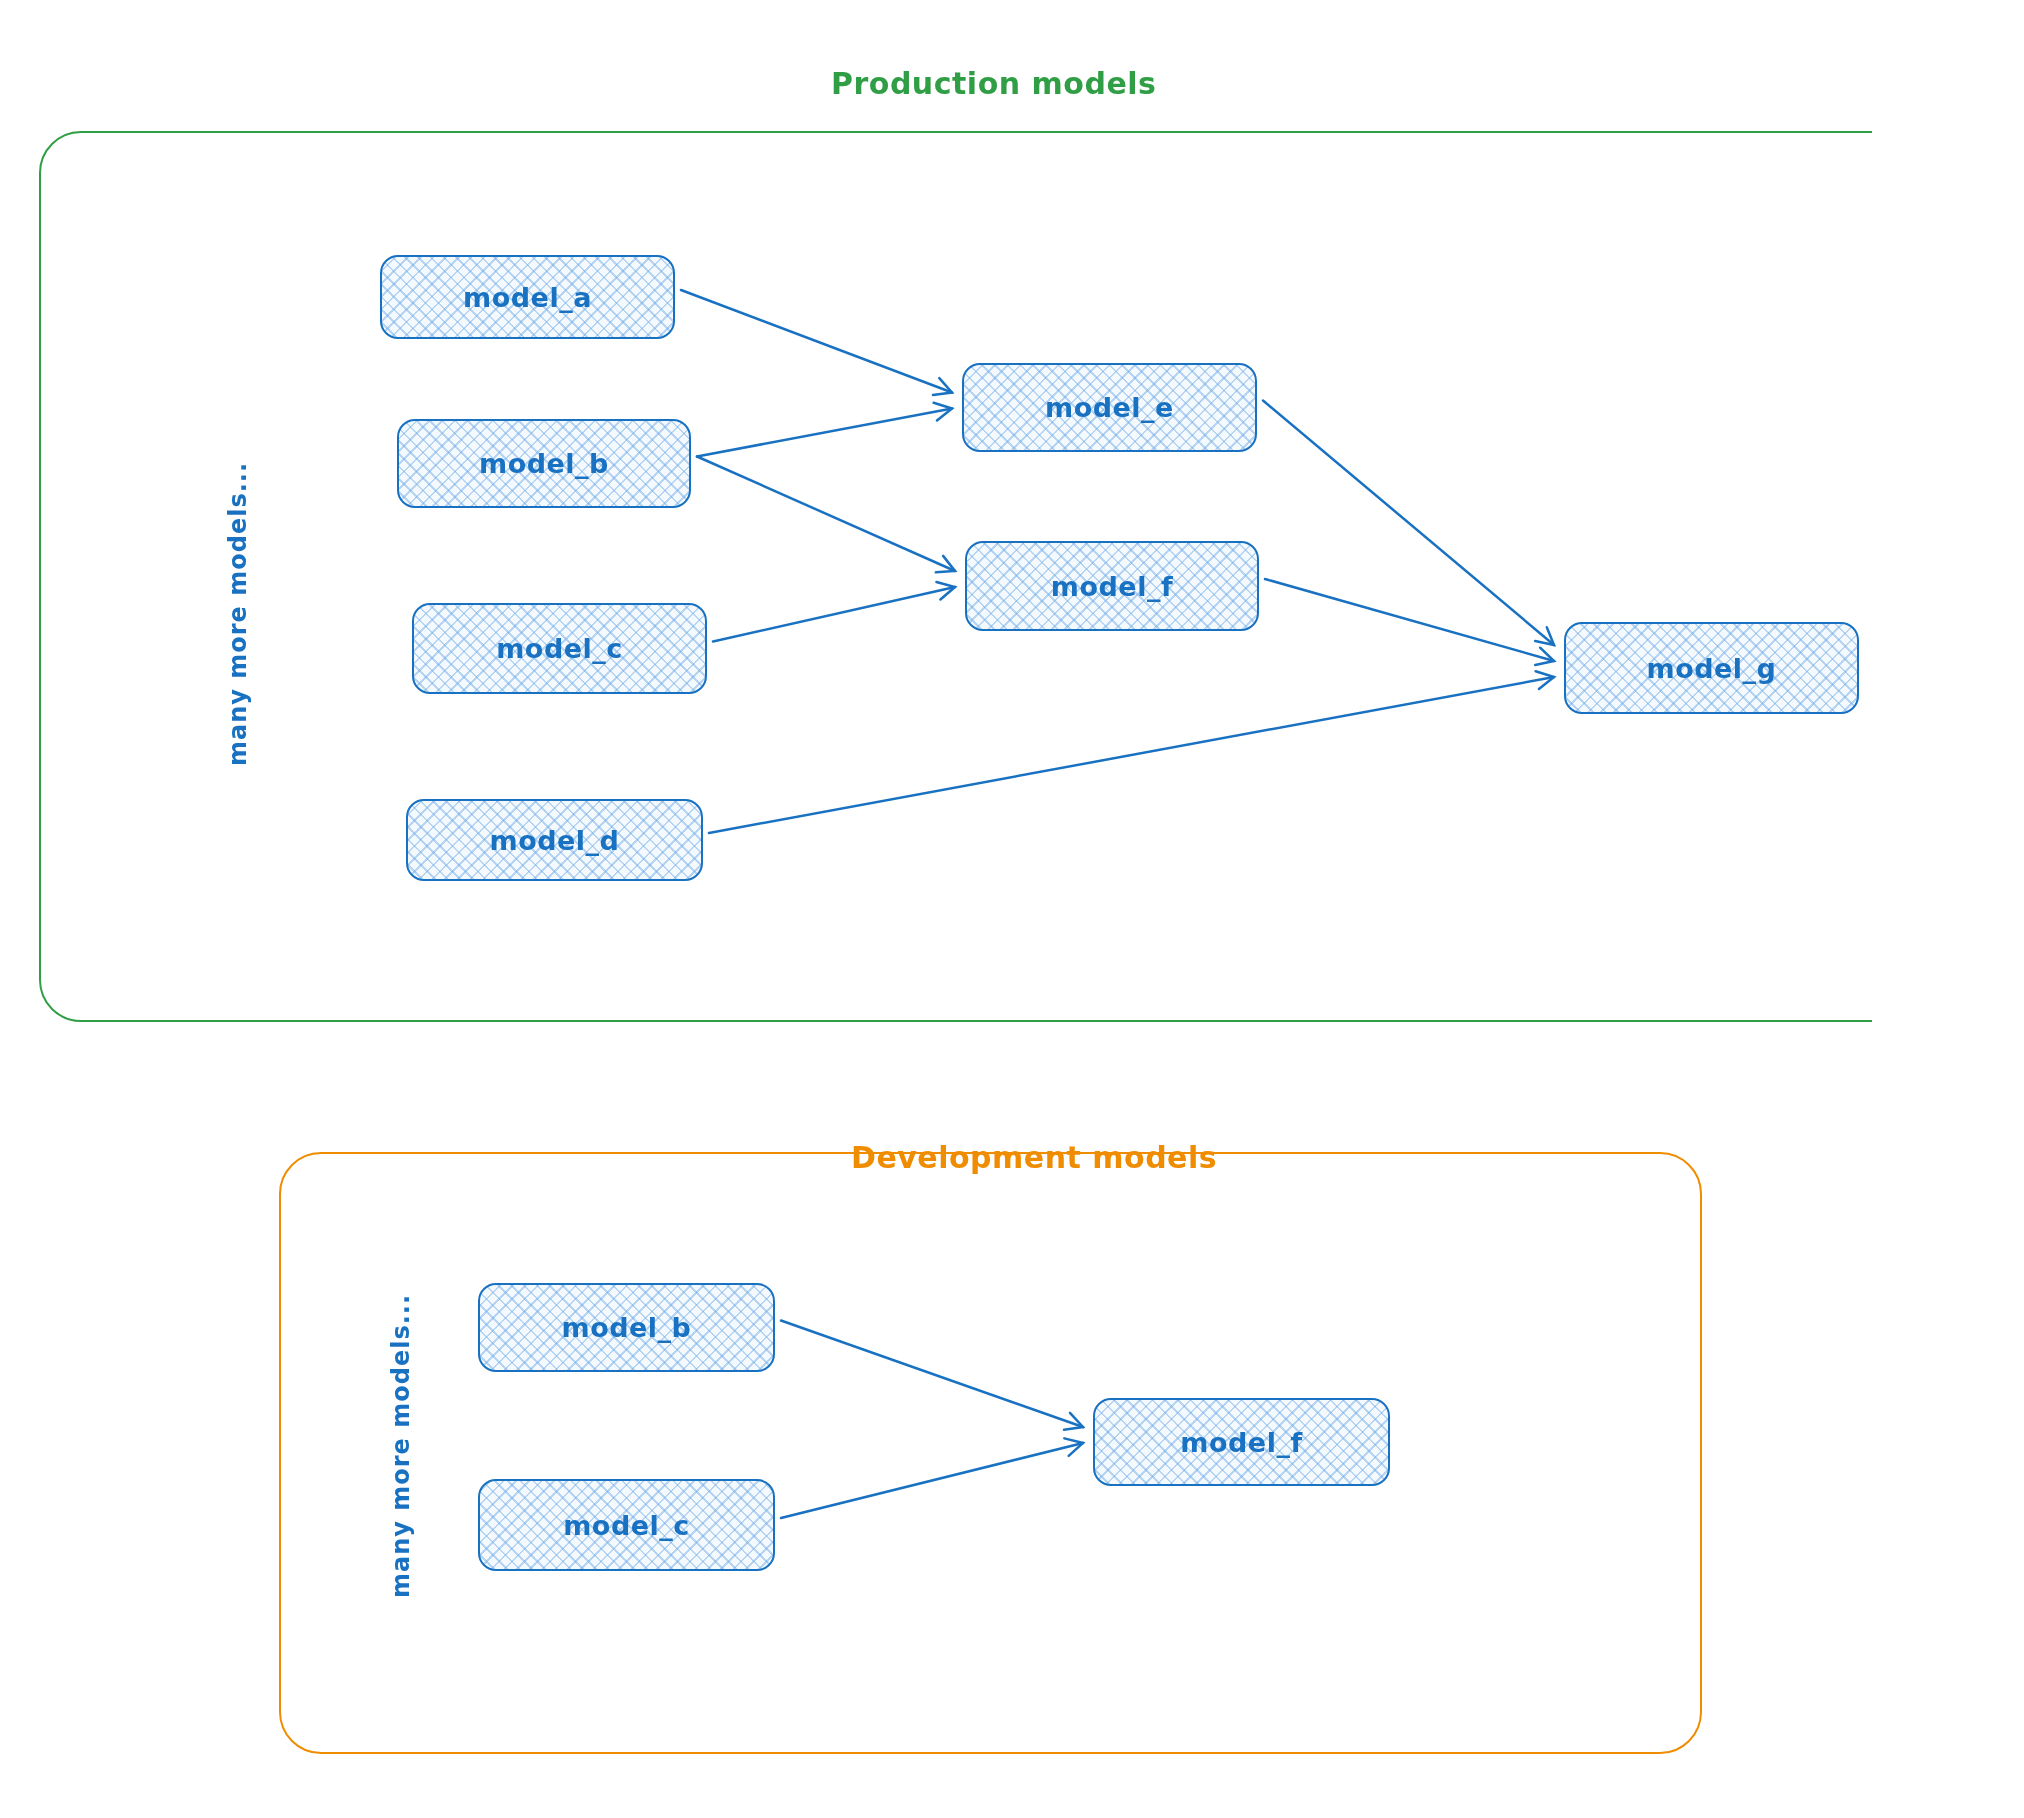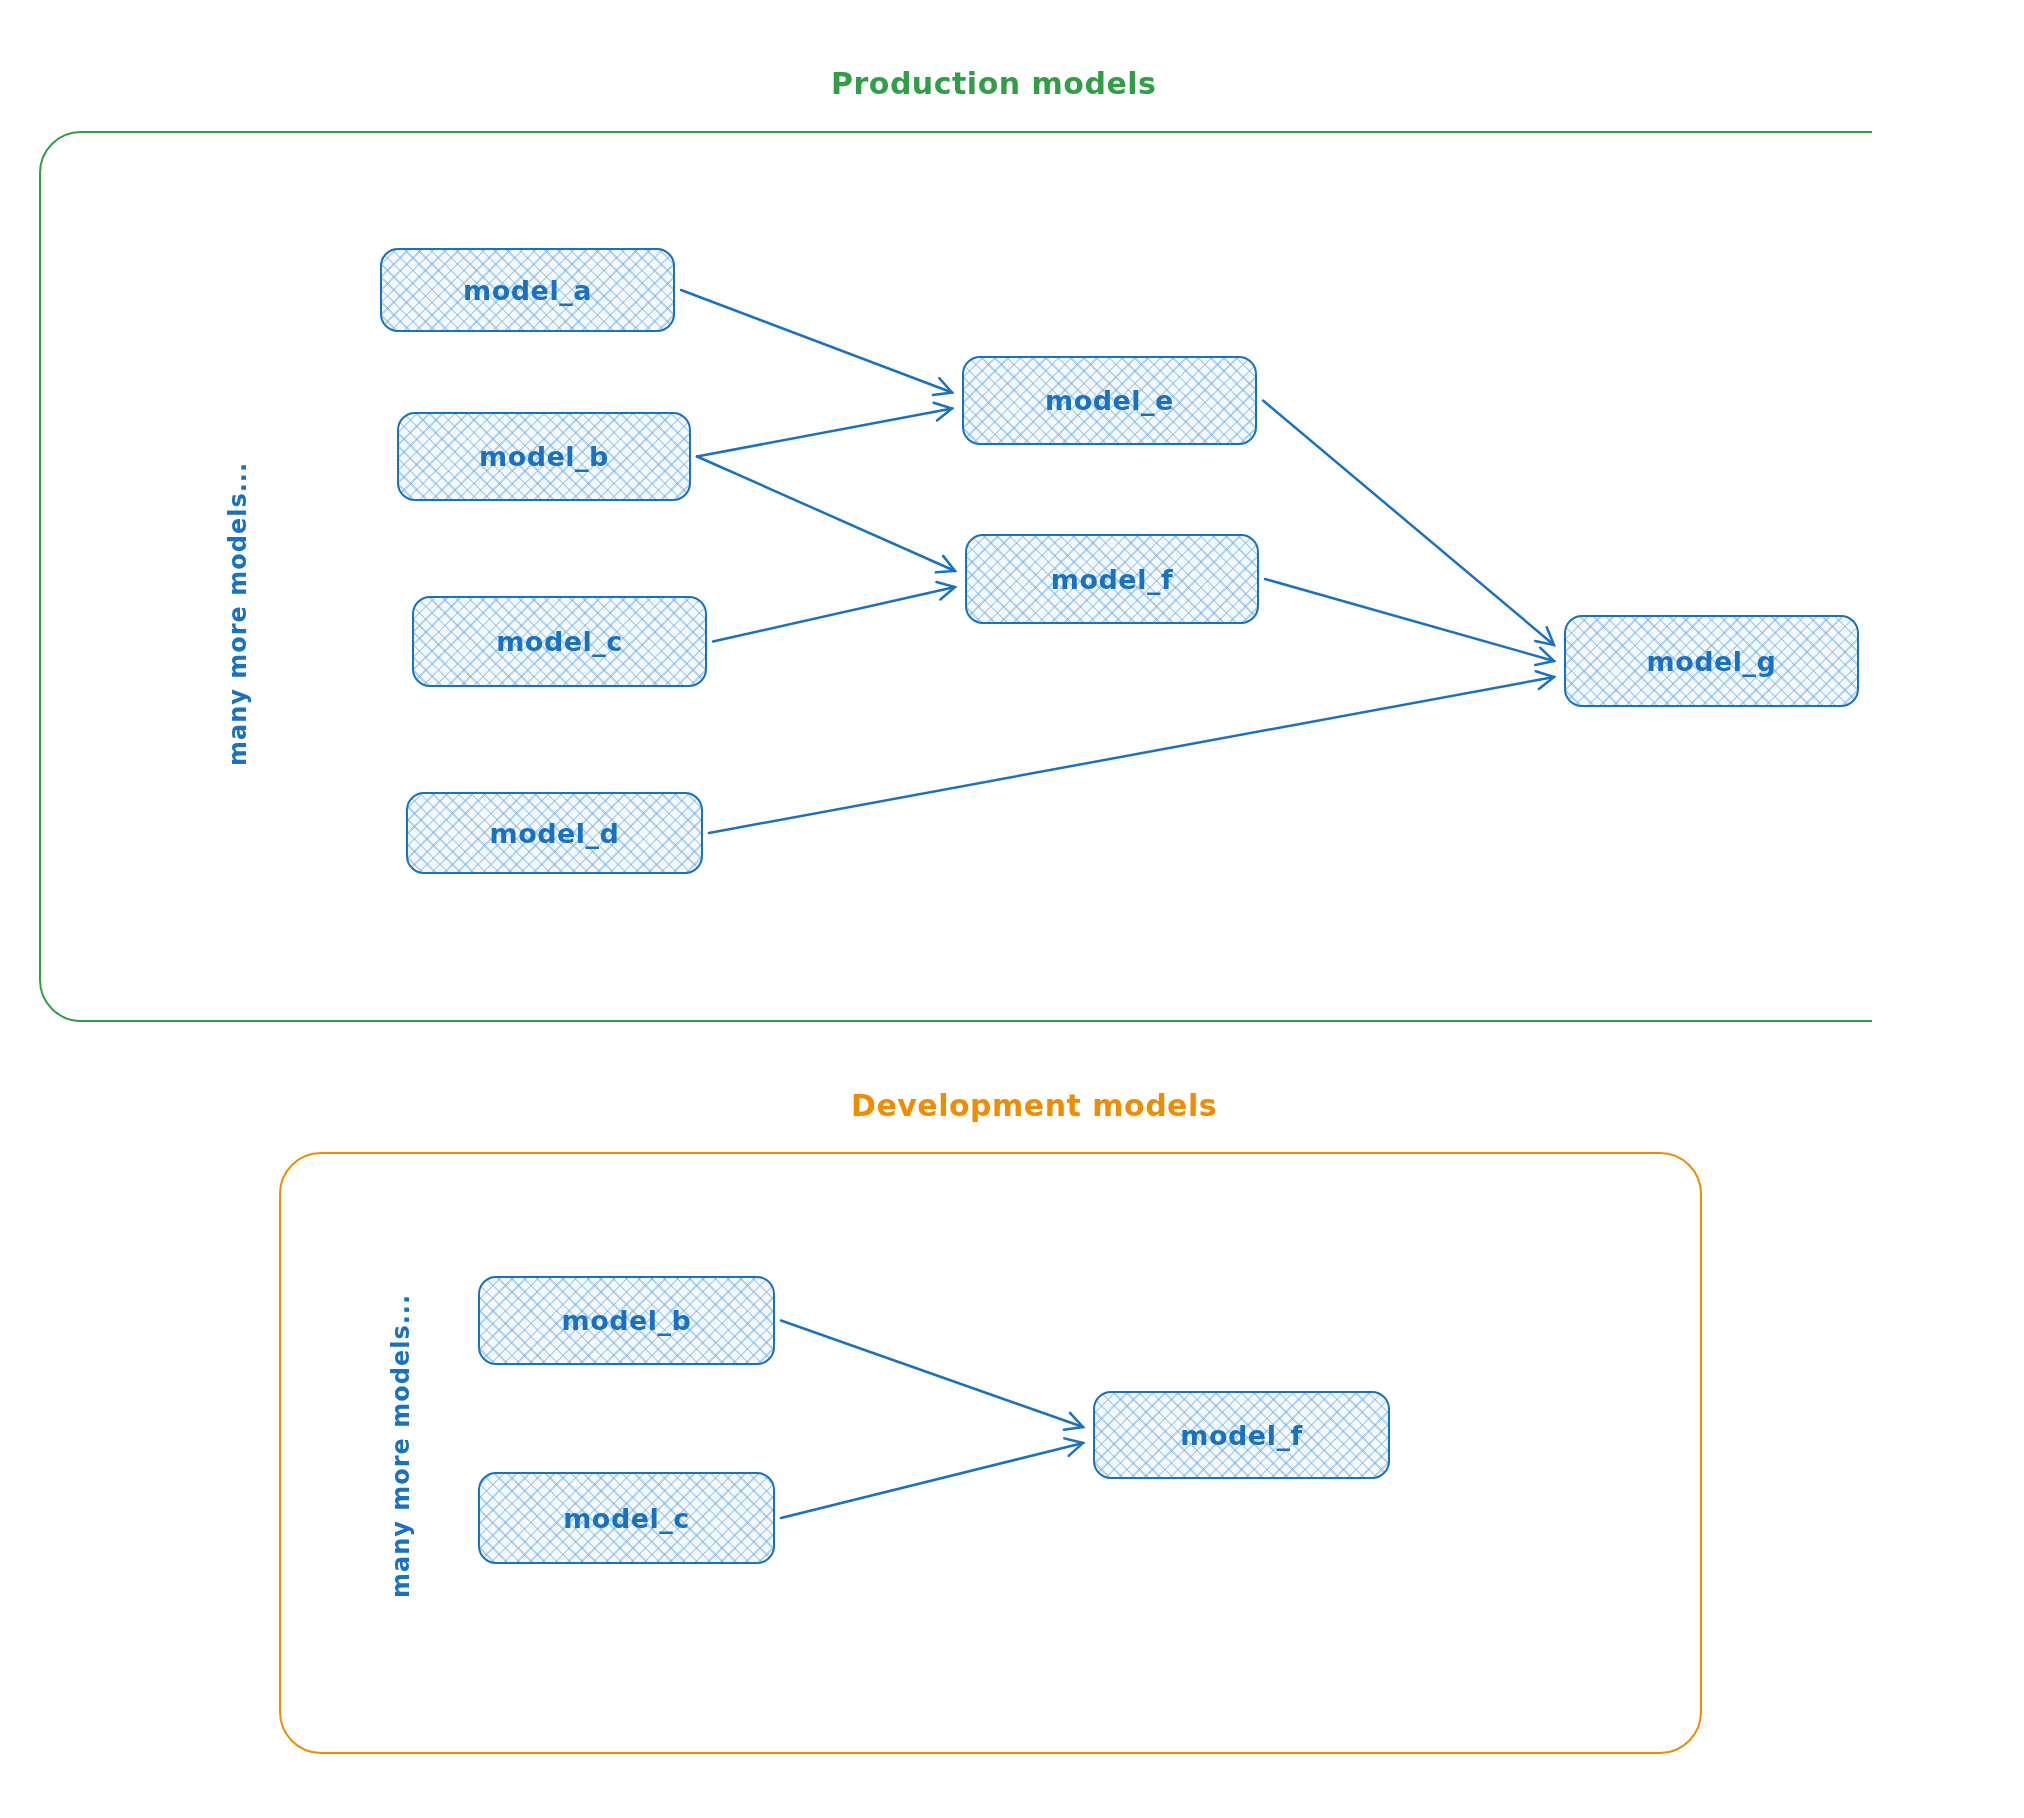--- a/index.html
+++ b/index.html
@@ -53,20 +53,21 @@
     font-size: 27px;
     font-weight: bold;
     letter-spacing: 0.5px;
     display: flex;
     align-items: center;
     justify-content: center;
     background-color: #f4f9fe;
     background-image:
       repeating-linear-gradient(45deg,  rgba(108,168,230,0.45) 0px, rgba(108,168,230,0.45) 1.8px, transparent 1.8px, transparent 9px),
       repeating-linear-gradient(-45deg, rgba(108,168,230,0.45) 0px, rgba(108,168,230,0.45) 1.8px, transparent 1.8px, transparent 9px);
+    margin-top: 7px;
   }
 
   #edge-layer {
     position: absolute;
     left: 0; top: 0;
     width: 2024px;
     height: 1818px;
     pointer-events: none;
   }
 
@@ -100,17 +101,17 @@
     </svg>
 
   <div class="section">
     <div class="group-frame" style="left: 39px; top: 131px; width: 1937px; height: 887px; border-color: rgb(47, 158, 68);"></div>
     <div class="group-title" style="left: 831px; top: 66px; color: rgb(47, 158, 68);">Production models</div>
     <div class="side-note" style="left: 220px; top: 478px; width: 36px; height: 272px;">many more models...</div>
   </div>
 
   <div class="section">
     <div class="group-frame" style="left: 279px; top: 1152px; width: 1419px; height: 598px; border-color: rgb(240, 140, 0);"></div>
-    <div class="group-title" style="left: 851px; top: 1088px; color: rgb(240, 140, 0);">Development models</div>
+    <div class="group-title" style="left: 851px; top: 1140px; color: rgb(240, 140, 0);">Development models</div>
     <div class="side-note" style="left: 383px; top: 1303px; width: 36px; height: 285px;">many more models...</div>
   </div>
 
 <div class="node" style="left: 380px; top: 248px; width: 295px; height: 84px;">model_a</div><div class="node" style="left: 397px; top: 412px; width: 294px; height: 89px;">model_b</div><div class="node" style="left: 412px; top: 596px; width: 295px; height: 91px;">model_c</div><div class="node" style="left: 406px; top: 792px; width: 297px; height: 82px;">model_d</div><div class="node" style="left: 962px; top: 356px; width: 295px; height: 89px;">model_e</div><div class="node" style="left: 965px; top: 534px; width: 294px; height: 90px;">model_f</div><div class="node" style="left: 1564px; top: 615px; width: 295px; height: 92px;">model_g</div><div class="node" style="left: 478px; top: 1276px; width: 297px; height: 89px;">model_b</div><div class="node" style="left: 478px; top: 1472px; width: 297px; height: 92px;">model_c</div><div class="node" style="left: 1093px; top: 1391px; width: 297px; height: 88px;">model_f</div></div>
 
 </body></html>

